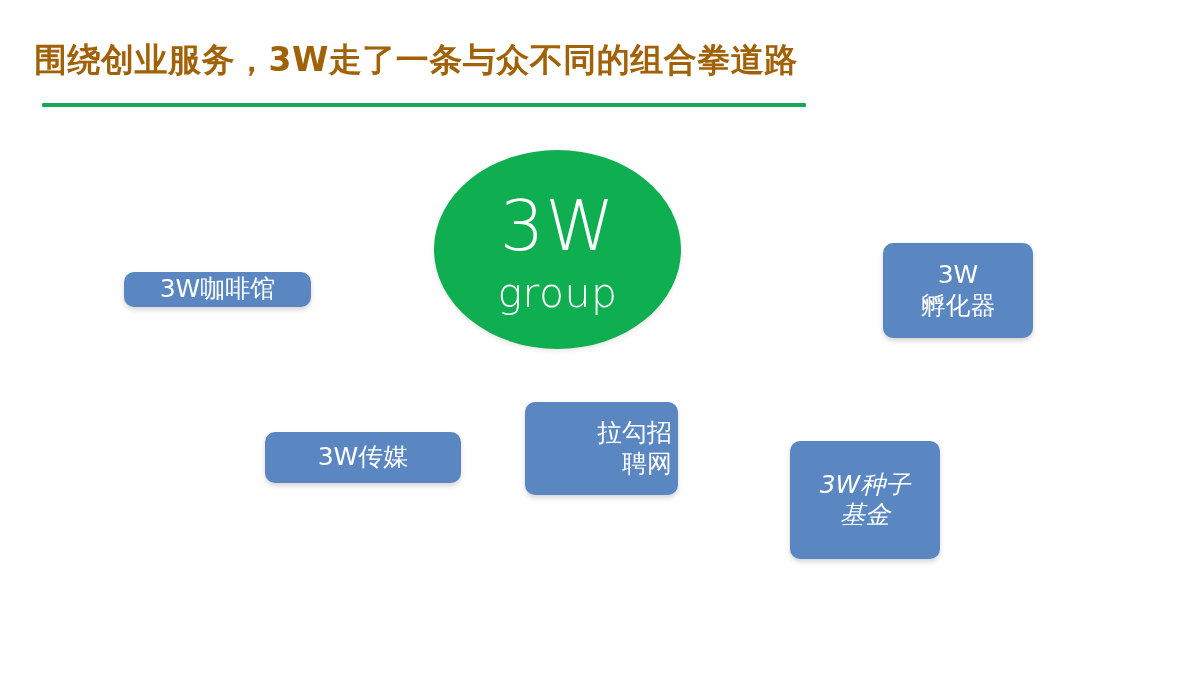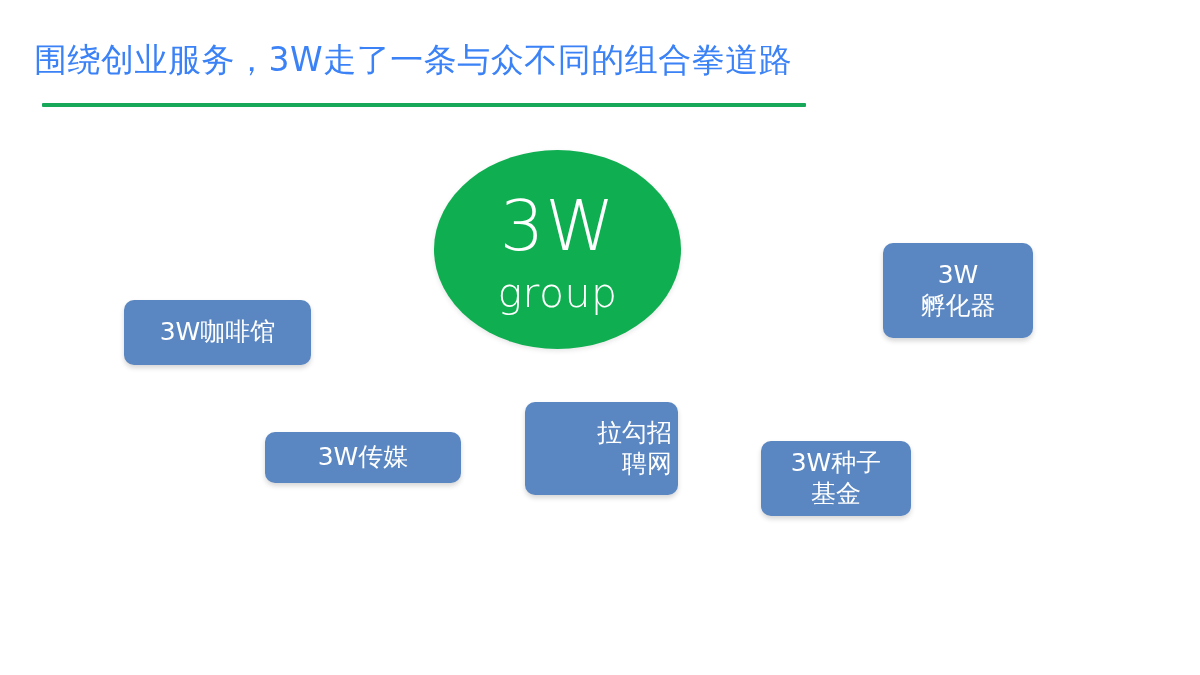--- a/index.html
+++ b/index.html
@@ -18,22 +18,22 @@
     overflow: hidden;
   }
 
   
   .slide-title {
     position: absolute;
     left: 34px;
     top: 41px;
     font-family: "DejaVu Sans", "Liberation Sans", sans-serif;
     font-size: 33px;
-    font-weight: normal;
-    color: #3b82f6;
+    font-weight: bold;
+    color: #a16207;
     letter-spacing: 0.5px;
     white-space: nowrap;
     line-height: 1.15;
   }
   .title-rule {
     position: absolute;
     left: 42px;
     top: 103px;
     width: 764px;
     height: 4px;
@@ -93,25 +93,25 @@
     text-align: center;
     box-sizing: border-box;
     padding: 0 6px;
   }
   .node .line {
     display: block;
     white-space: nowrap;
   }
 
   
-  #node-cafe      { left: 124px; top: 272px; width: 187px; height: 65px; margin-top: 28px; }
+  #node-cafe      { left: 124px; top: 272px; width: 187px; height: 35px; }
   #node-media     { left: 265px; top: 432px; width: 196px; height: 51px; }
   #node-lagou     { left: 525px; top: 402px; width: 153px; height: 93px; align-items: flex-end; }
   #node-incubator { left: 883px; top: 243px; width: 150px; height: 95px; }
-  #node-seedfund  { left: 761px; top: 441px; width: 150px; height: 75px; }
+  #node-seedfund  { left: 790px; top: 441px; width: 150px; height: 118px; font-style: italic; }
 </style>
 </head>
 <body>
 
 <div id="slide">
 
   <div class="slide-title">围绕创业服务，3W走了一条与众不同的组合拳道路</div>
 
   <div class="title-rule"></div>
 

